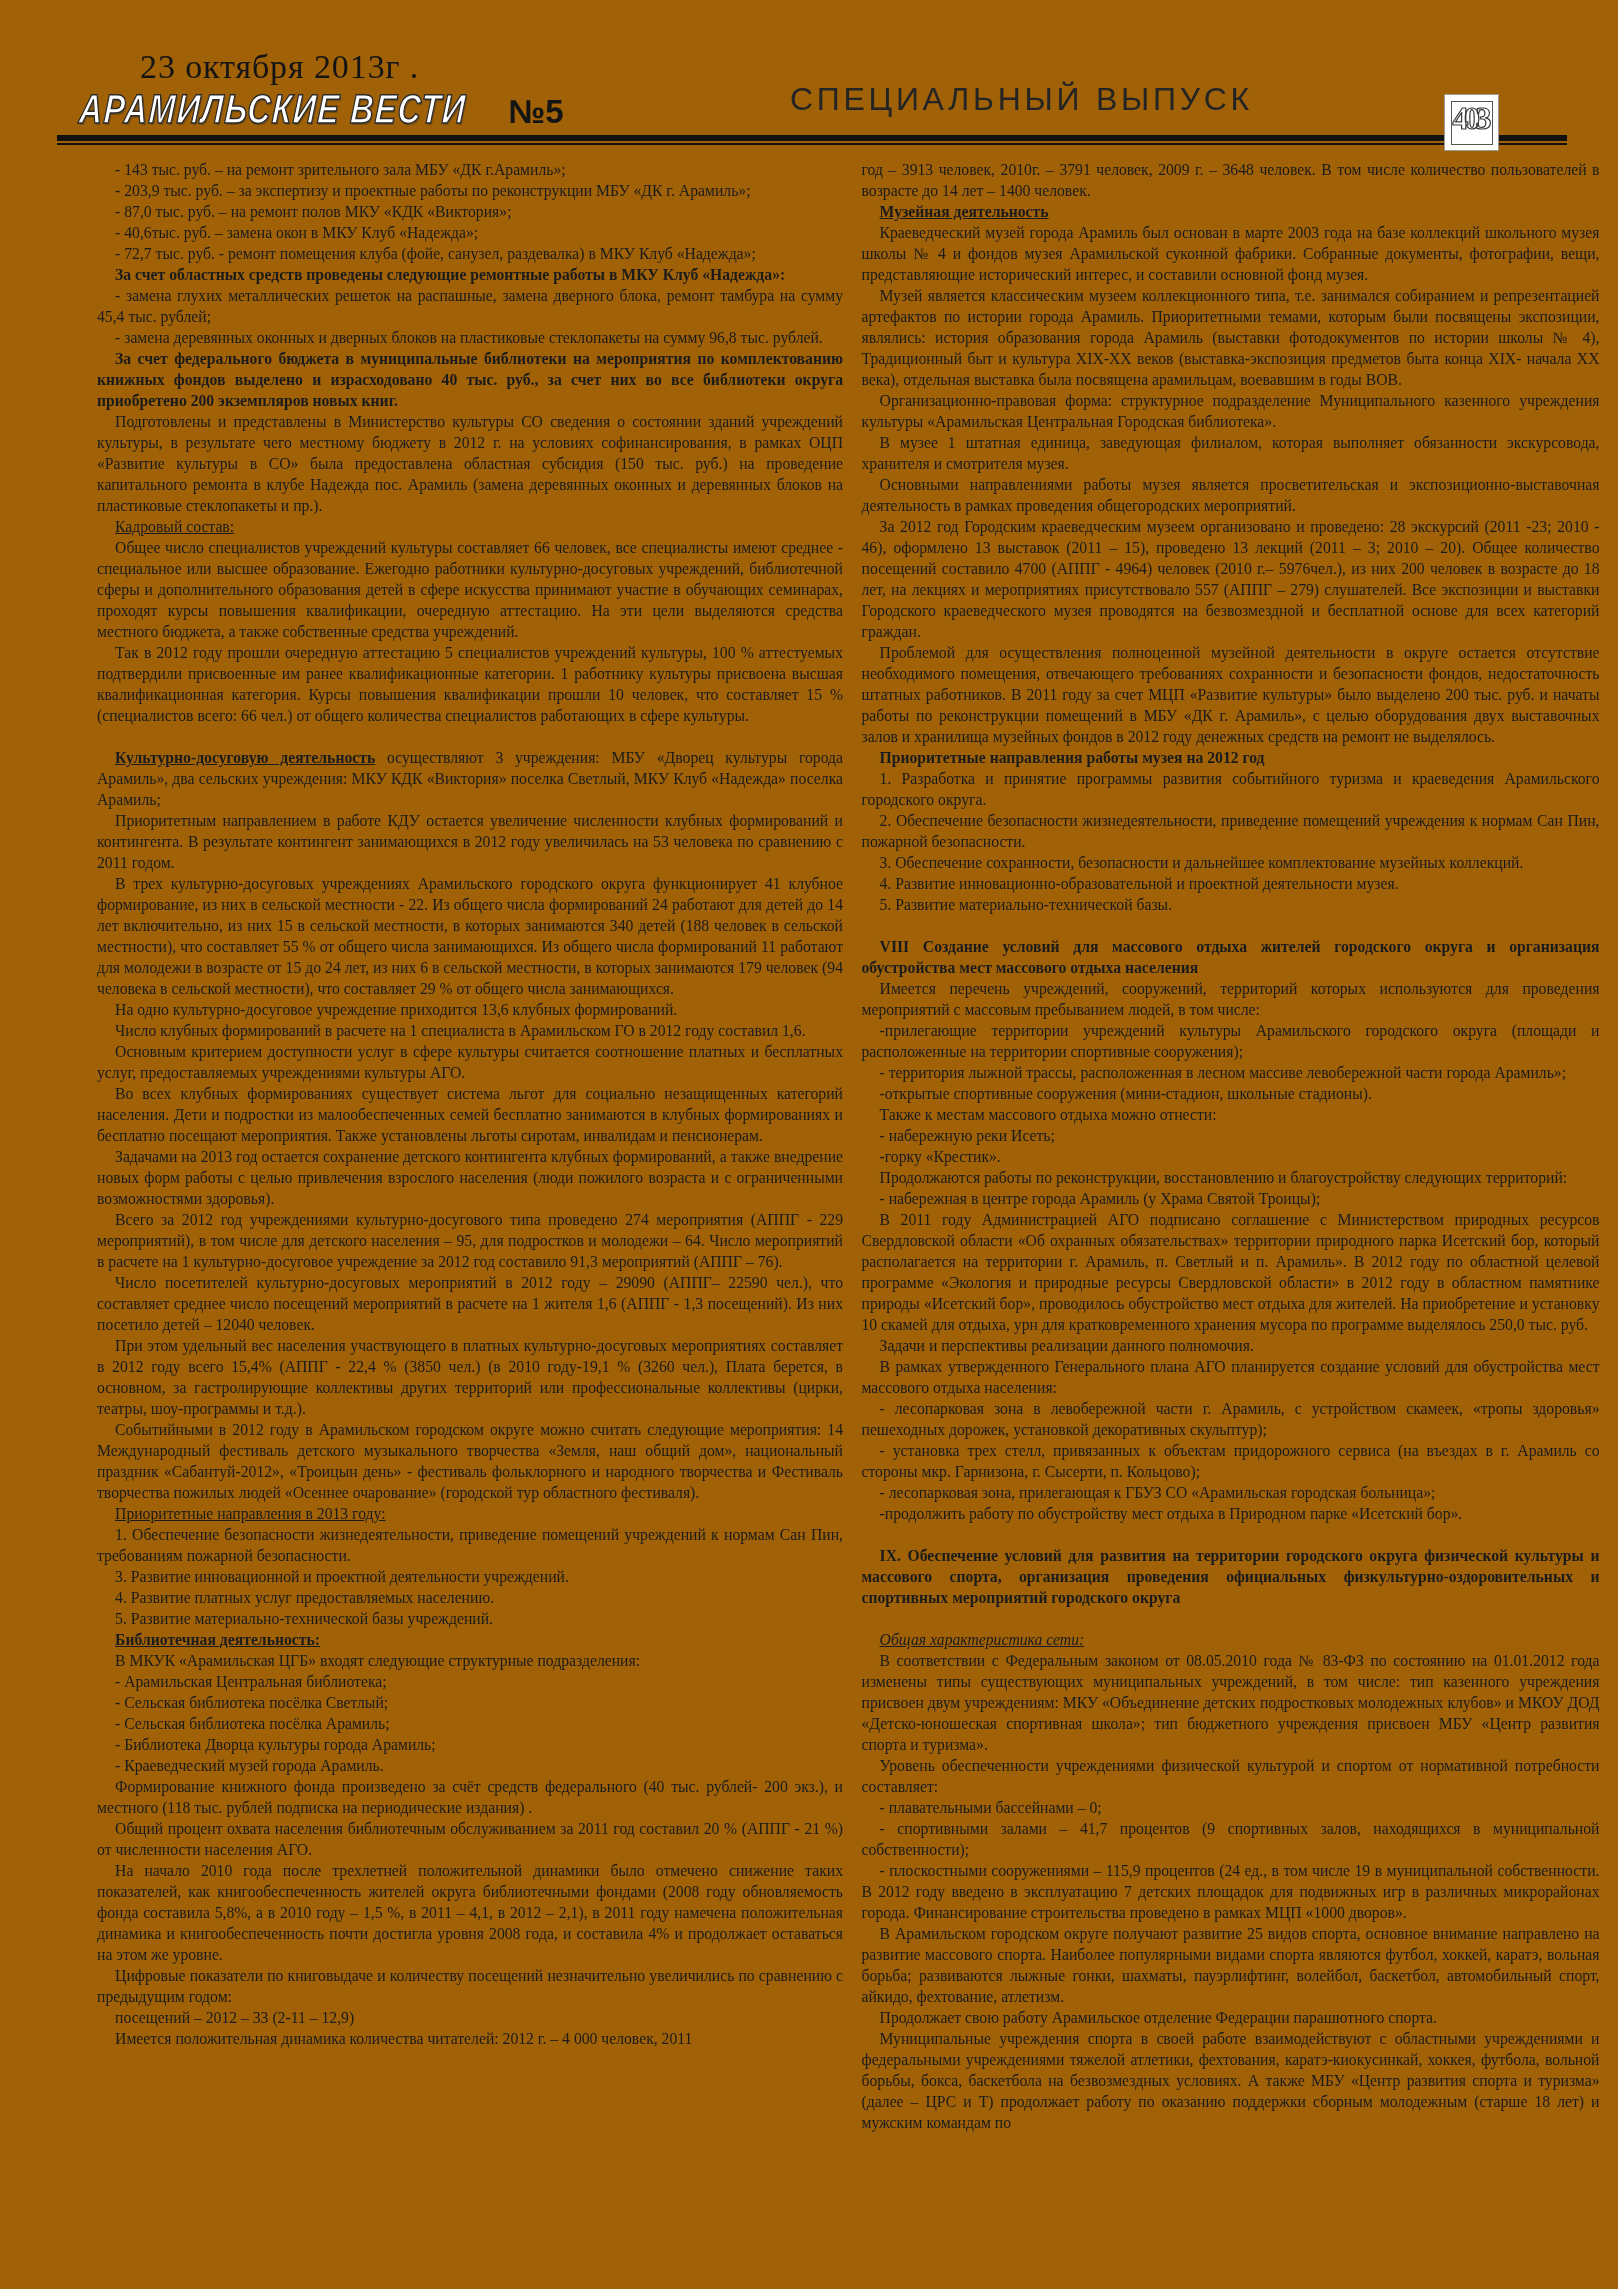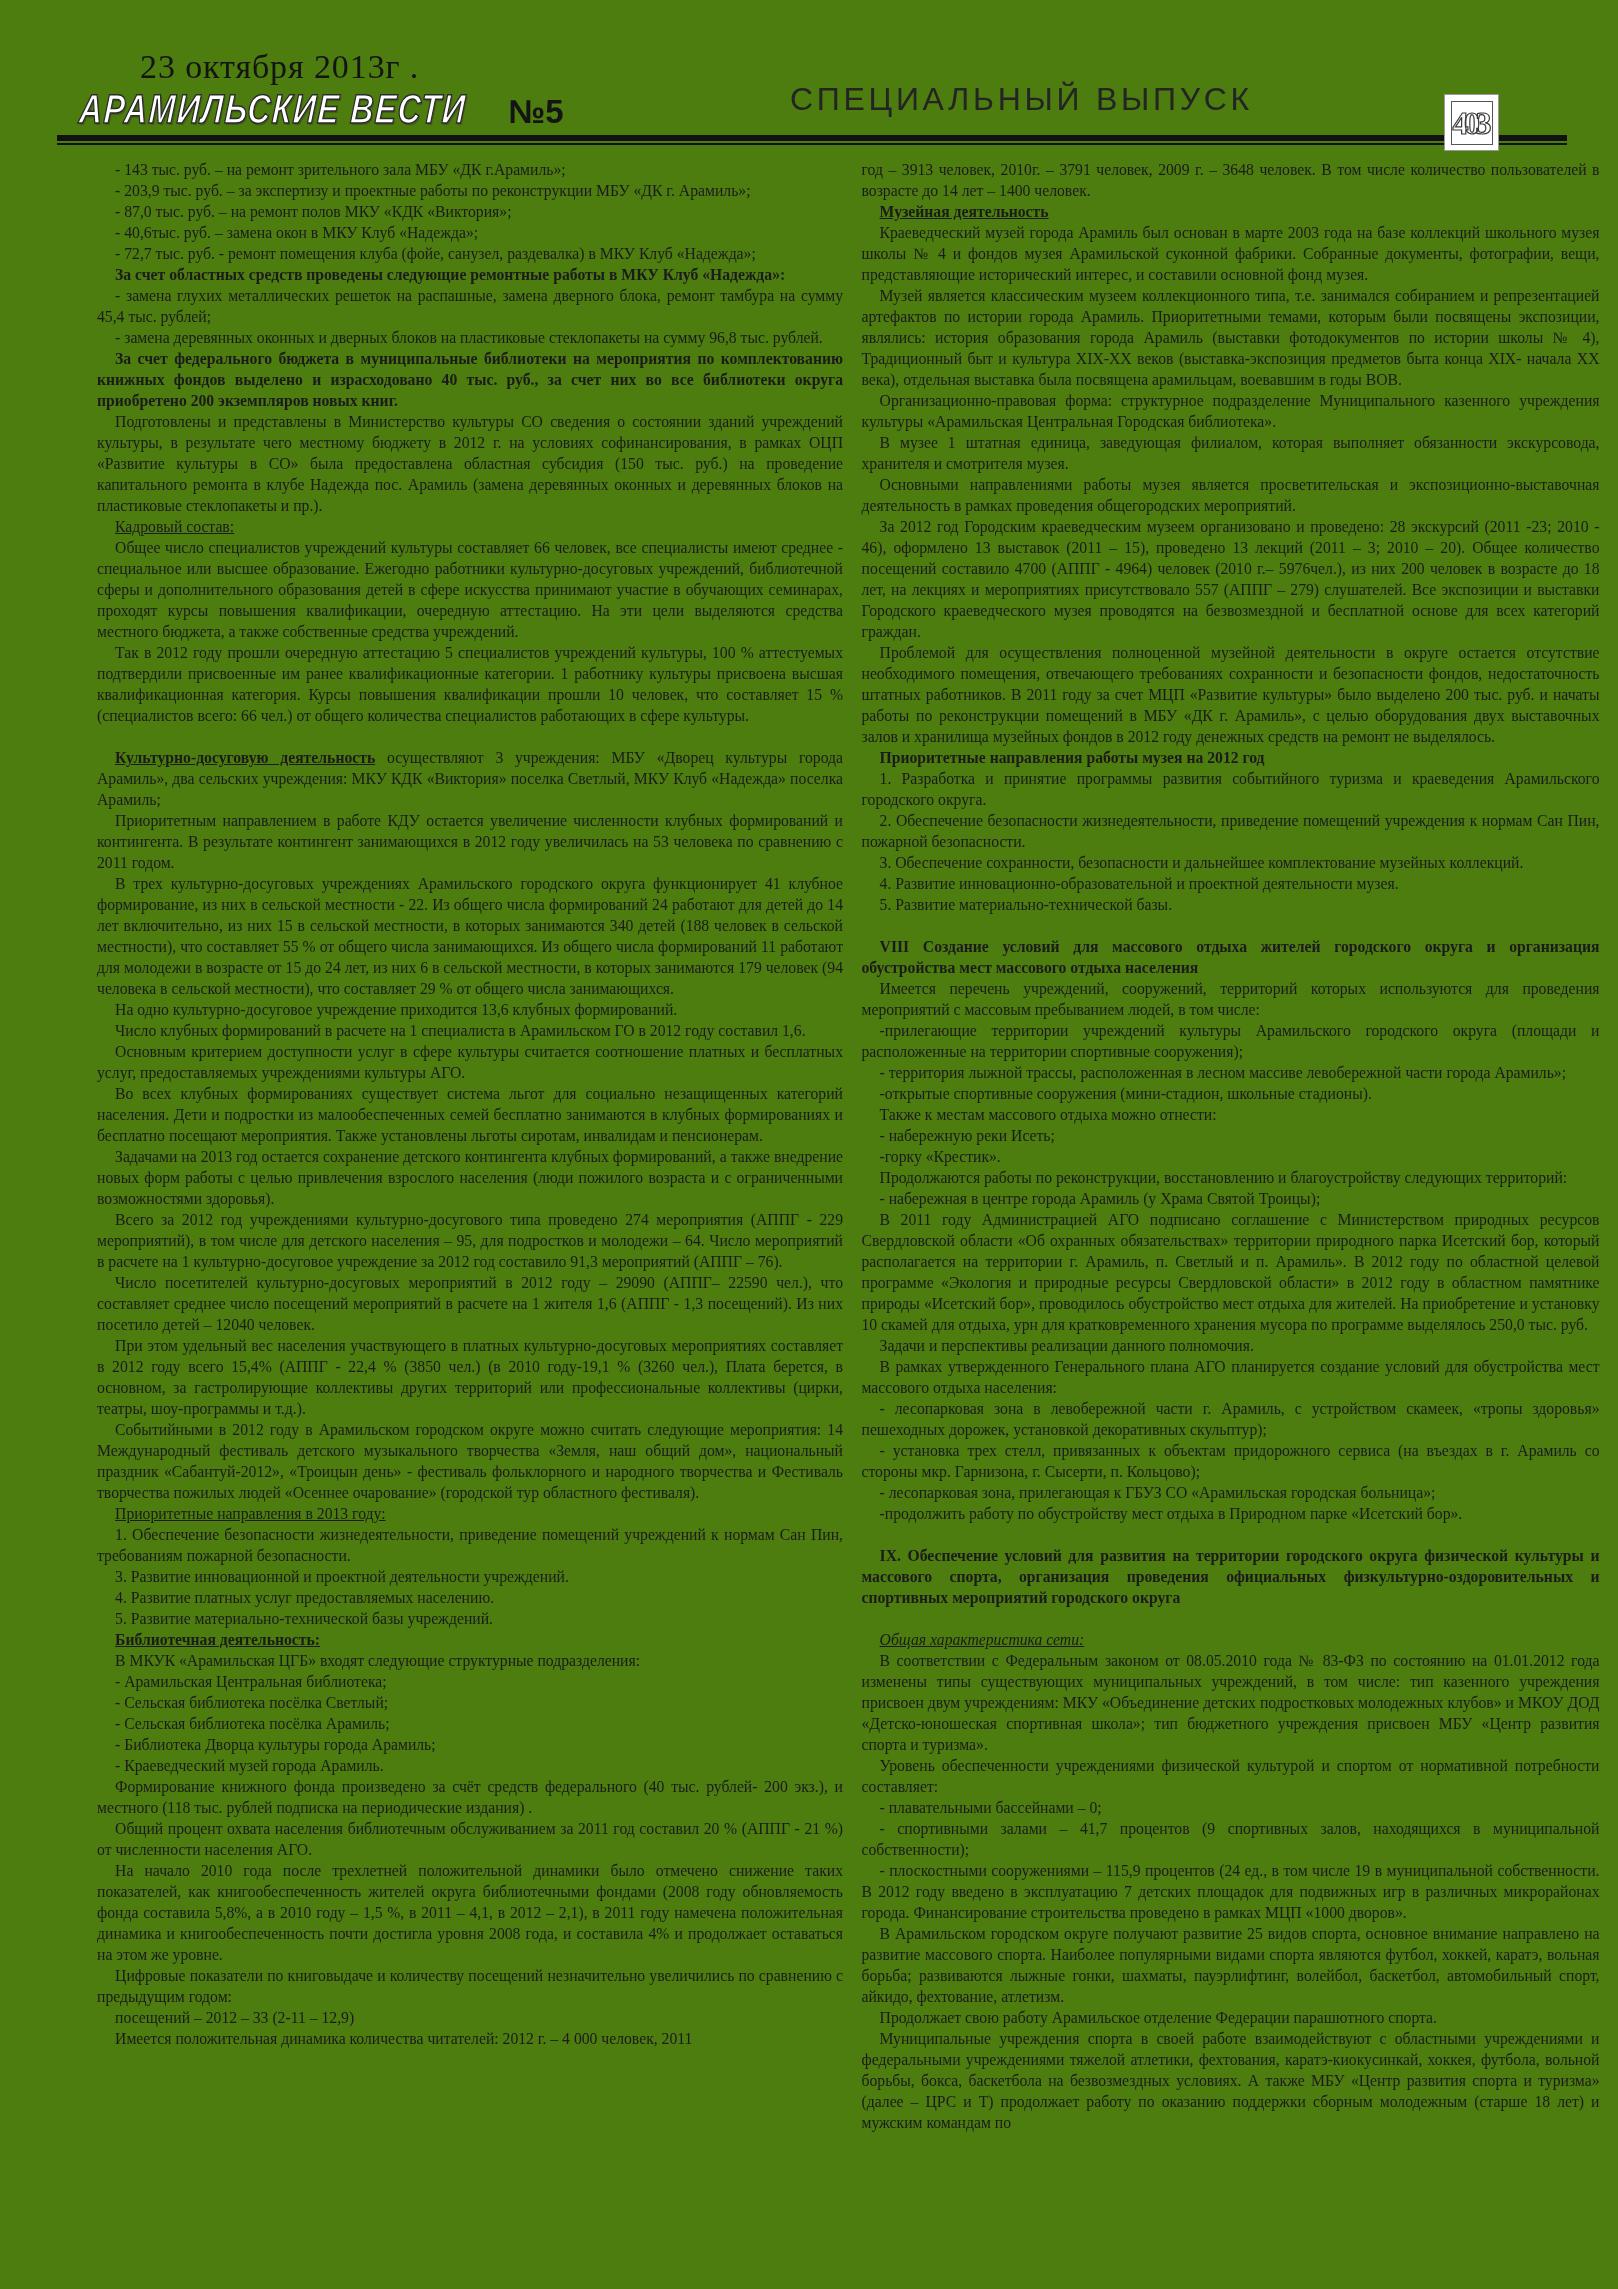--- a/index.html
+++ b/index.html
@@ -1,19 +1,19 @@
 <!DOCTYPE html>
 <html lang="ru" style="font-size:14.8px"><head>
 <meta charset="utf-8">
 <style>
   html,body{margin:0;padding:0;background:#ffffff;}
   .page{
     position:relative;
     width:1619px;height:2290px;
-    background:#4d7c0f;
+    background:#a16207;
     overflow:hidden;
     font-family:"Liberation Serif","DejaVu Serif",serif;
     color:#1b1b1b;
   }
   
   .header{position:absolute;left:0;top:0;width:1619px;height:155px;}
   .date{
     position:absolute;left:140px;top:48px;
     font-size:34px;letter-spacing:0.9px;color:#141414;
     font-family:"Liberation Serif",serif;
@@ -48,21 +48,21 @@
     width:55px;height:57px;
     background:#ffffff;
     border:1.8px solid #9a9a9a;
     box-sizing:border-box;
     display:flex;align-items:center;justify-content:center;
     z-index:3;
   }
   .pagenum-inner{
     border:1.8px solid #555;
     padding:0 1.8px;
-    display:flex;align-items:center;justify-content:center;
+    display:flex;justify-content:center;
     width:42px;height:44px;box-sizing:border-box;
   }
   .pagenum{
     font-family:"Liberation Serif",serif;
     font-weight:700;font-size:32px;line-height:1;
     color:#ffffff;
     -webkit-text-stroke:1.2px #3a3a3a;
     letter-spacing:-4.6px;
     transform:translateX(-1.8px);
   }

